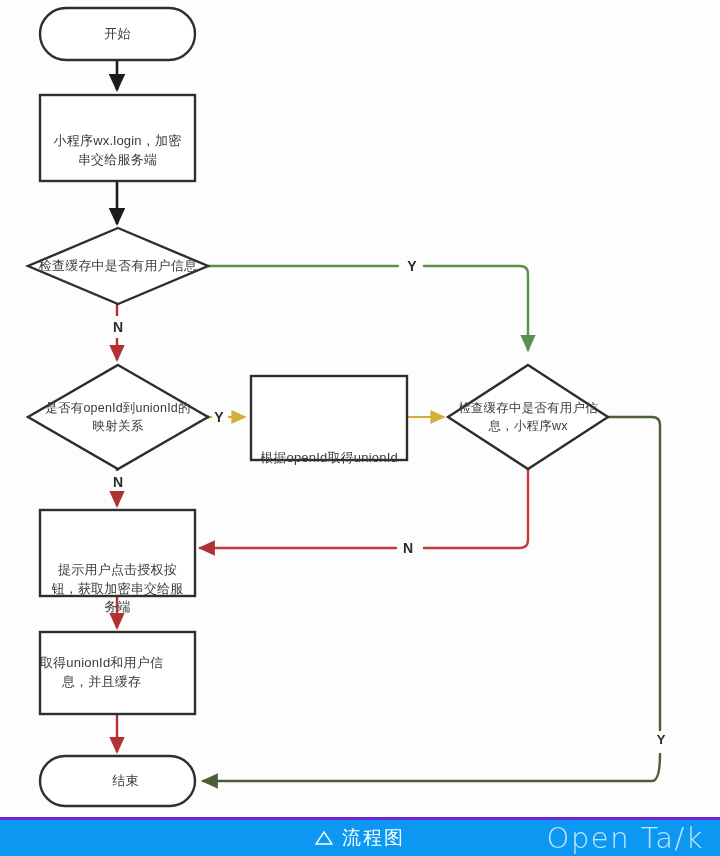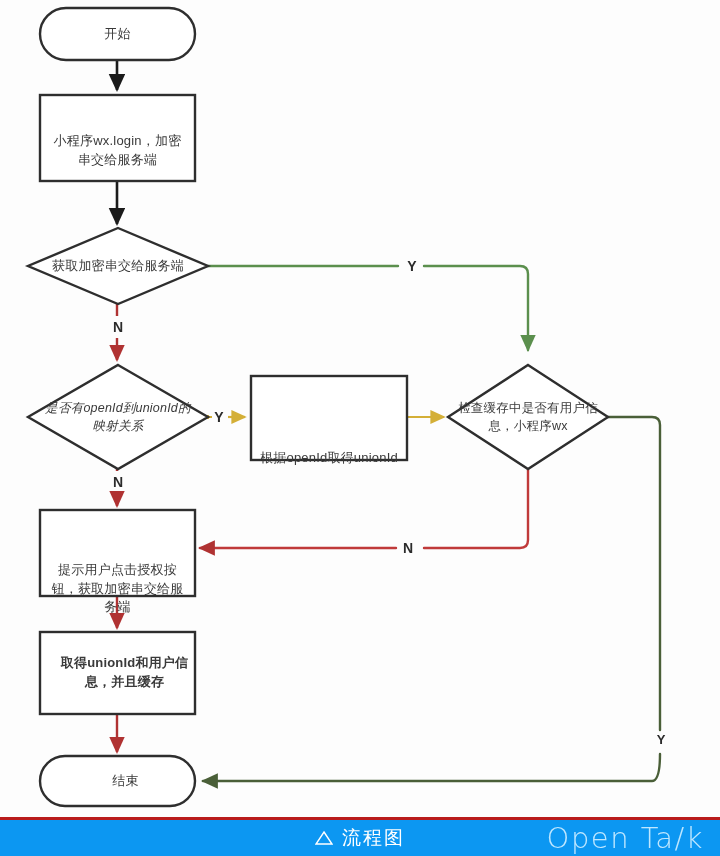--- a/index.html
+++ b/index.html
@@ -43,21 +43,21 @@
     text-align: center;
     line-height: 1;
   }
   #bottom-bar {
     position: absolute;
     left: 0;
     top: 817px;
     width: 720px;
     height: 39px;
     background: #0c97f2;
-    border-top: 3px solid #b91c1c;
+    border-top: 3px solid #6d28d9;
     box-sizing: border-box;
     display: flex;
     align-items: center;
   }
   #bar-center {
     position: absolute;
     left: 0;
     right: 0;
     display: flex;
     align-items: center;
@@ -207,31 +207,31 @@
 
     <rect x="40" y="632" width="155" height="82" fill="#ffffff" stroke="#2e2e2e" stroke-width="2.4"></rect>
 
     <rect x="40" y="756" width="155" height="50" rx="25" ry="25" fill="#ffffff" stroke="#2e2e2e" stroke-width="2.4"></rect>
   </svg>
 
   <div class="node-label" style="left:40px; top:8px; width:155px; height:52px;">开始</div>
 
   <div class="node-label" style="left:48px; top:95px; width:139px; height:112px;">小程序wx.login，加密串交给服务端</div>
 
-  <div class="node-label" style="left:33px; top:250px; width:170px; height:32px; font-size:13px;">获取加密串交给服务端</div>
-
-  <div class="node-label" style="left:40px; top:381px; width:156px; height:72px; font-size:12.5px;font-style:italic;">是否有openId到unionId的映射关系</div>
+  <div class="node-label" style="left:33px; top:250px; width:170px; height:32px; font-size:13px;">检查缓存中是否有用户信息</div>
+
+  <div class="node-label" style="left:40px; top:381px; width:156px; height:72px; font-size:12.5px;">是否有openId到unionId的映射关系</div>
 
   <div class="node-label" style="left:259px; top:376px; width:140px; height:84px;margin-top:40px;">根据openId取得unionId</div>
 
   <div class="node-label" style="left:456px; top:381px; width:144px; height:72px; font-size:12.5px;">检查缓存中是否有用户信息，小程序wx</div>
 
   <div class="node-label" style="left:48px; top:510px; width:139px; height:86px;margin-top:36px;">提示用户点击授权按钮，获取加密串交给服务端</div>
 
-  <div class="node-label" style="left:55px; top:632px; width:139px; height:82px;font-weight:bold;">取得unionId和用户信息，并且缓存</div>
+  <div class="node-label" style="left:32px; top:632px; width:139px; height:82px;">取得unionId和用户信息，并且缓存</div>
 
   <div class="node-label" style="left:48px; top:756px; width:155px; height:50px;">结束</div>
 
   <div class="edge-label" style="left:404px; top:259px; width:16px;">Y</div>
   <div class="edge-label" style="left:110px; top:320px; width:16px;">N</div>
   <div class="edge-label" style="left:211px; top:410px; width:16px;">Y</div>
   <div class="edge-label" style="left:110px; top:475px; width:16px;">N</div>
   <div class="edge-label" style="left:400px; top:541px; width:16px;">N</div>
   <div class="edge-label" style="left:653px; top:733px; width:16px; font-size:13px;">Y</div>
 

